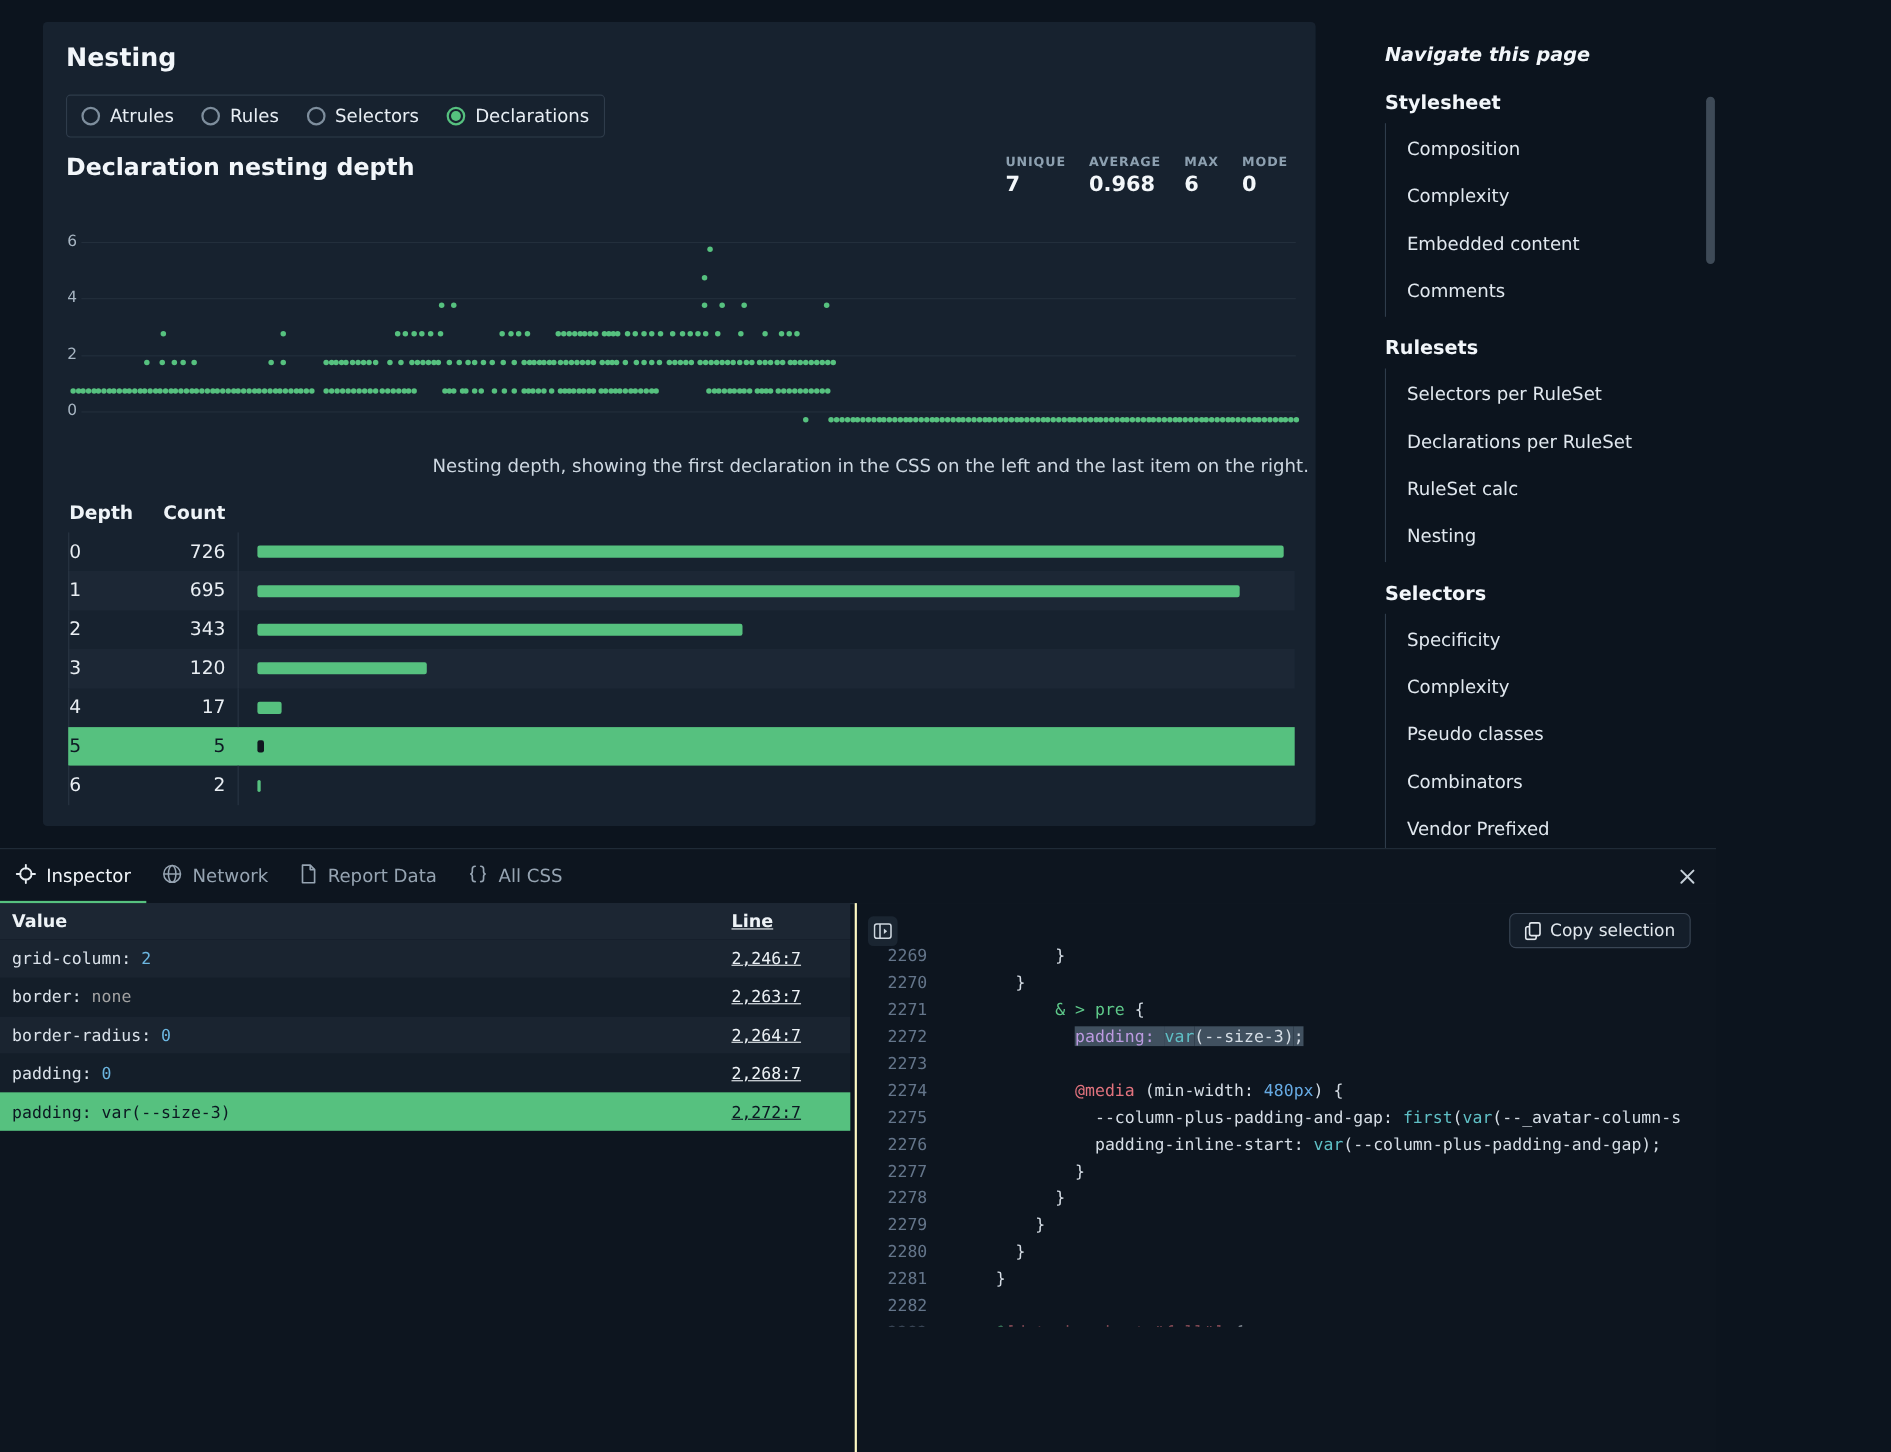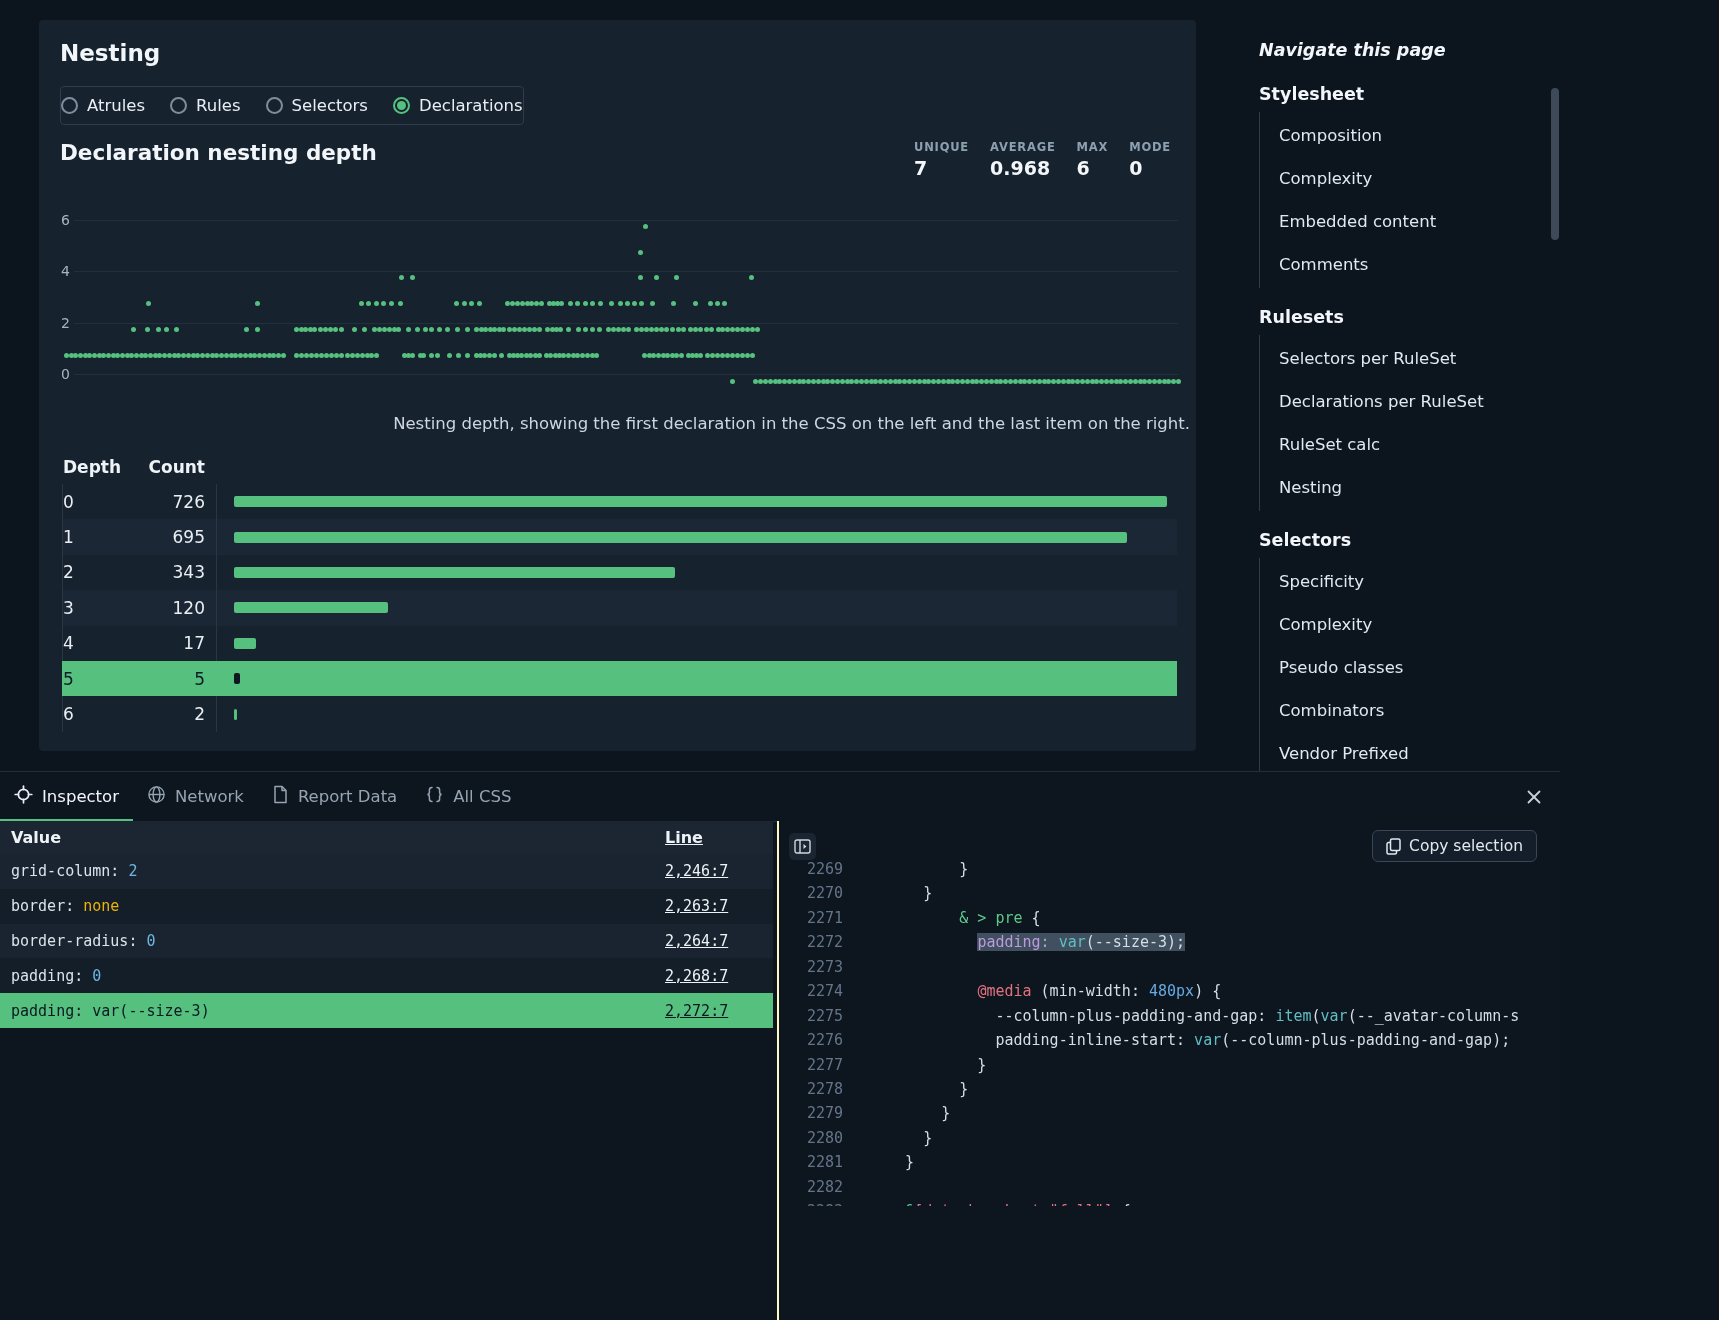--- a/index.html
+++ b/index.html
@@ -2,21 +2,21 @@
 <html><head>
 <meta charset="utf-8">
 <style>
   html,body{margin:0;padding:0;width:1719px;height:1320px;overflow:hidden;}
   body{background:#0c141e;font-family:"DejaVu Sans","Liberation Sans",sans-serif;color:#e9eef3;position:relative;}
   #app{position:absolute;left:0;top:0;width:1560px;height:1320px;}
 
   
   .panel{position:absolute;left:39px;top:20px;width:1157px;height:731px;background:#17222f;border-radius:4px;}
   .panel-title{position:absolute;left:21px;top:20px;margin:0;font-size:23px;font-weight:700;color:#f2f6fa;}
-  .radio-group{position:absolute;left:21px;top:66px;height:37px;display:inline-flex;align-items:center;gap:25px;padding:0 0;border:1px solid #2f3c4b;border-radius:4px;}
+  .radio-group{position:absolute;left:21px;top:66px;height:37px;display:inline-flex;align-items:center;gap:25px;padding:0 13px;border:1px solid #2f3c4b;border-radius:4px;}
   .radio{display:flex;align-items:center;gap:9px;cursor:pointer;}
   .radio-circle{width:17px;height:17px;border-radius:50%;border:2px solid #7e8e9d;box-sizing:border-box;display:flex;align-items:center;justify-content:center;flex:none;}
   .radio.on .radio-circle{border-color:#56c17f;}
   .radio-dot{width:9px;height:9px;border-radius:50%;background:#56c17f;}
   .radio-label{font-size:16.5px;color:#e8eef4;}
   .chart-title{position:absolute;left:21px;top:120px;margin:0;font-size:21.5px;font-weight:700;color:#f2f6fa;}
   .stats{position:absolute;left:875px;top:120px;display:flex;gap:21px;}
   .stat-label{font-size:11.5px;font-weight:600;letter-spacing:.8px;color:#8da0b0;}
   .stat-value{font-size:19px;font-weight:700;color:#f3f7fa;margin-top:3px;}
   .chart{position:absolute;left:21px;top:185px;width:1118px;height:185px;}
@@ -62,21 +62,21 @@
 
   .vtable{position:absolute;left:0;top:49px;width:773px;font-family:"DejaVu Sans Mono","Liberation Mono",monospace;font-size:15px;}
   .vt-head{height:33px;background:#1c2633;display:flex;align-items:center;font-family:"DejaVu Sans","Liberation Sans",sans-serif;font-weight:700;font-size:16px;color:#eef3f7;}
   .vt-text{width:665px;padding-left:11px;box-sizing:border-box;}
   .vt-line{flex:1;}
   .vt-head .vt-line span{text-decoration:underline;cursor:pointer;}
   .vt-row{height:34.8px;display:flex;align-items:center;color:#dbe2ea;background:#141e29;cursor:pointer;}
   .vt-row.alt{background:#1a2430;}
   .vt-row.hl{background:#56c17f;color:#0c1822;}
   .v-number{color:#6cb6e0;}
-  .v-keyword{color:#eab308;}
+  .v-keyword{color:#a3a3a3;}
   .vt-row.hl .v-number,.vt-row.hl .v-keyword{color:#0c1822;}
   .vt-link{text-decoration:underline;color:#edf2f6;cursor:pointer;}
   .vt-row.hl .vt-link{color:#0c1822;}
 
   .codepanel{position:absolute;left:777px;top:49px;right:0;bottom:0;background:#0d151f;border-left:2px solid #fef9c3;}
   .paneltoggle{position:absolute;left:10px;top:12px;width:27px;height:27px;border-radius:5px;background:#1a2531;border:none;color:#cfd8e0;cursor:pointer;display:flex;align-items:center;justify-content:center;padding:0;z-index:3;}
   .copybtn{position:absolute;right:23px;top:9px;height:32px;display:flex;align-items:center;gap:8px;padding:0 13px;background:#141e2a;border:1px solid #3a4655;border-radius:6px;color:#e2e8ee;font-size:15.5px;font-family:"DejaVu Sans","Liberation Sans",sans-serif;cursor:pointer;z-index:3;}
   .code-scroll{position:absolute;left:0;right:0;top:36px;height:349px;overflow:hidden;}
   .code-lines{position:absolute;left:12px;top:0;right:0;font-family:"DejaVu Sans Mono","Liberation Mono",monospace;font-size:15px;line-height:24.45px;}
   .code-line{display:flex;height:24.45px;}
@@ -699,21 +699,21 @@
             <div class="code-line">
               <span class="ln">2273</span>
               <span class="ct"></span>
             </div>
             <div class="code-line">
               <span class="ln">2274</span>
               <span class="ct"><span class="c-fg">            </span><span class="c-red">@media</span><span class="c-fg"> (min-width: </span><span class="c-blue">480px</span><span class="c-fg">) {</span></span>
             </div>
             <div class="code-line">
               <span class="ln">2275</span>
-              <span class="ct"><span class="c-fg">              --column-plus-padding-and-gap: </span><span class="c-teal">item</span><span class="c-fg">(</span><span class="c-teal">var</span><span class="c-fg">(--_avatar-column-s</span></span>
+              <span class="ct"><span class="c-fg">              --column-plus-padding-and-gap: </span><span class="c-teal">first</span><span class="c-fg">(</span><span class="c-teal">var</span><span class="c-fg">(--_avatar-column-s</span></span>
             </div>
             <div class="code-line">
               <span class="ln">2276</span>
               <span class="ct"><span class="c-fg">              padding-inline-start: </span><span class="c-teal">var</span><span class="c-fg">(--column-plus-padding-and-gap);</span></span>
             </div>
             <div class="code-line">
               <span class="ln">2277</span>
               <span class="ct"><span class="c-fg">            }</span></span>
             </div>
             <div class="code-line">

